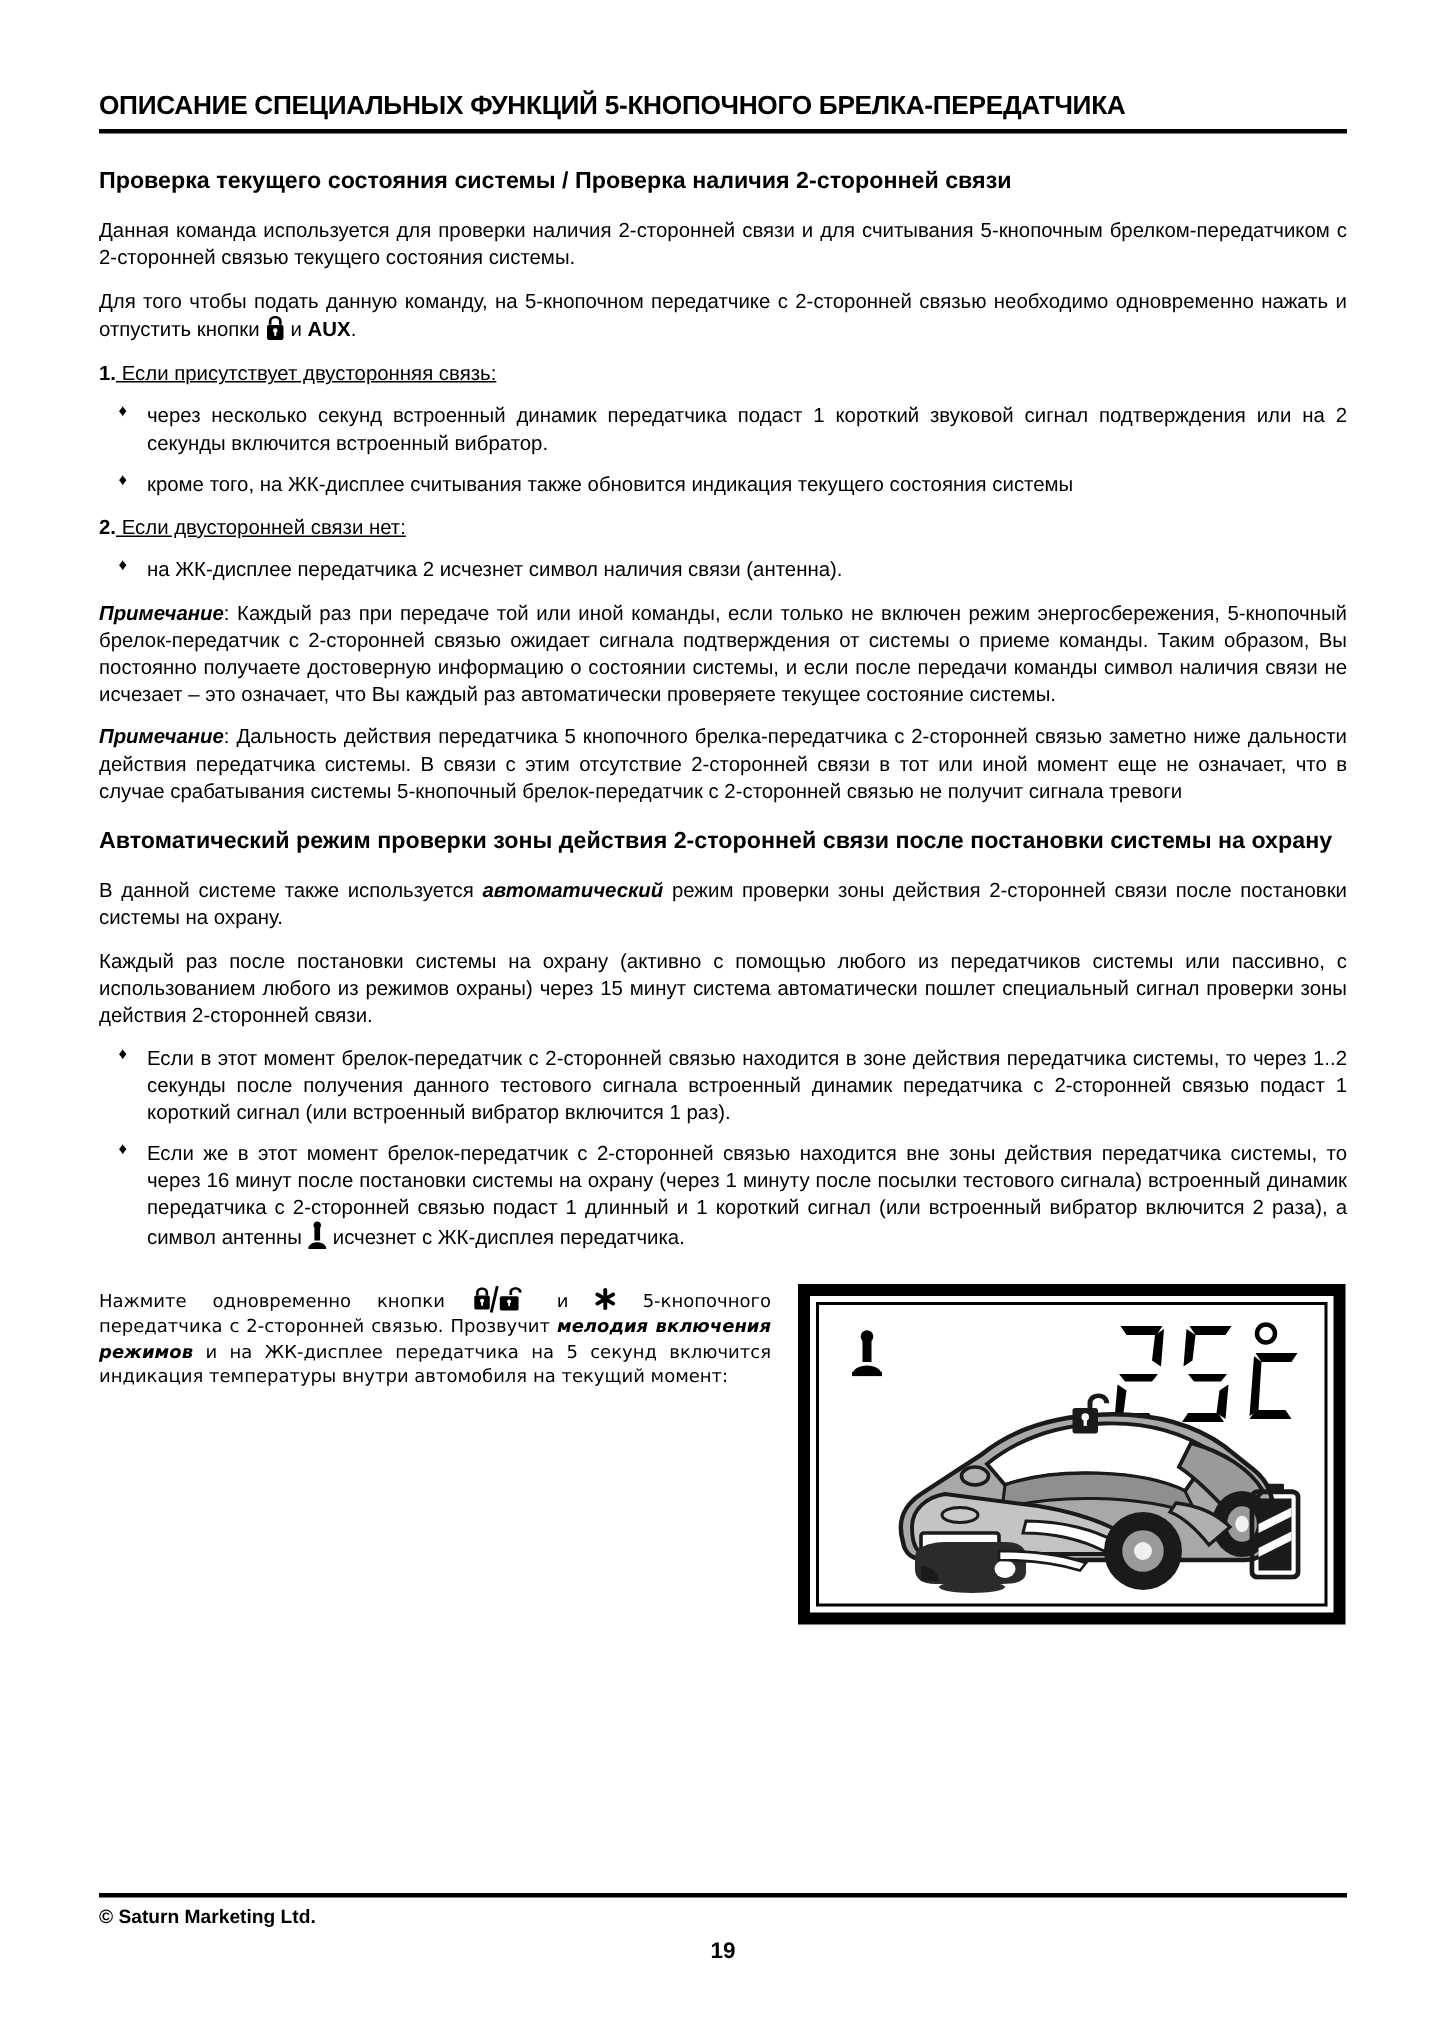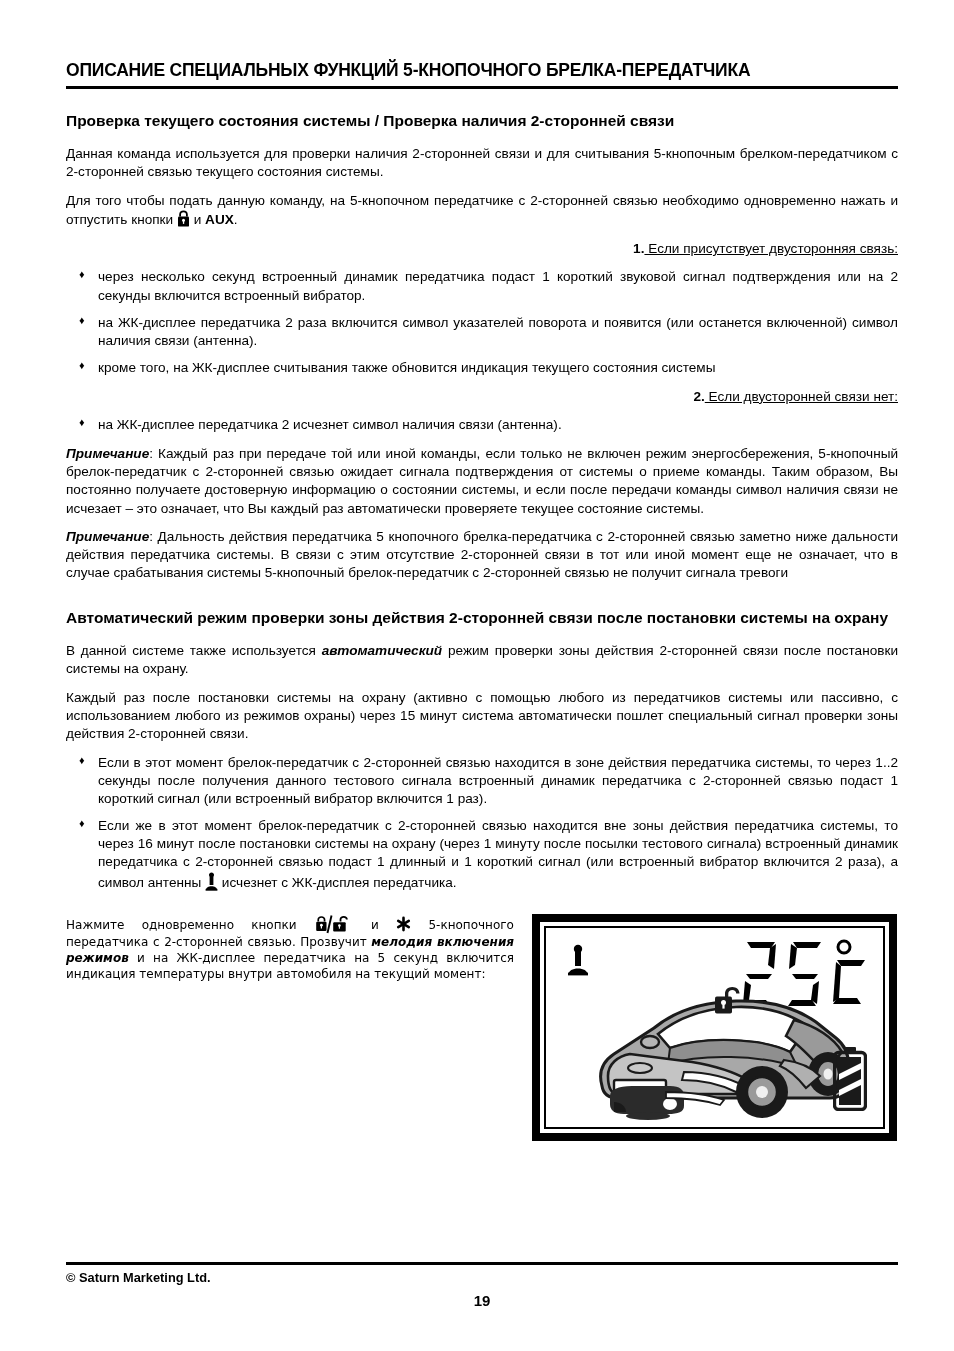--- a/index.html
+++ b/index.html
@@ -28,41 +28,40 @@
   .h2{
     font-size:15.5px;
     font-weight:bold;
     margin:0 0 14px 0;
     line-height:1.28;
   }
   .h2.justify{
     text-align:justify;
     text-align-last:left;
   }
-  .h2.spaced{margin-top:26px;}
+  .h2.spaced{margin-top:14px;}
   .h3{
     font-size:16px;
     font-weight:bold;
     margin:0 0 12px 0;
     font-family:"DejaVu Sans",sans-serif;
     letter-spacing:-0.3px;
   }
   
   p{
     margin:0 0 11px 0;
     font-size:13.6px;
     line-height:1.33;
     text-align:justify;
     text-align-last:left;
   }
   .underline-head{
     font-size:13.6px;
     margin:0 0 10px 0;
     line-height:1.35;
-    text-align:right;
   }
   .underline-head span.u{
     text-decoration:underline;
   }
   .underline-head b{font-weight:bold;}
   .note{margin-bottom:10px;}
   .note .lbl{font-weight:bold;font-style:italic;}
   i.bi{font-weight:bold;font-style:italic;}
   b{font-weight:bold;}
   
@@ -155,21 +154,20 @@
           <rect x="5.9" y="10.3" width="1.3" height="3.6" fill="#fff"></rect>
         </svg>
     </span>
     <span>и</span>
     <b>AUX</b><span>.</span></p>
 
   <div class="underline-head"><b>1.</b><span class="u"> Если присутствует двусторонняя связь:</span></div>
 
   <ul>
     <li>через несколько секунд встроенный динамик передатчика подаст 1 короткий звуковой сигнал подтверждения или на 2 секунды включится встроенный вибратор.</li>
-    <li>на ЖК-дисплее передатчика 2 раза включится символ указателей поворота и появится (или останется включенной) символ наличия связи (антенна).</li>
     <li>кроме того, на ЖК-дисплее считывания также обновится индикация текущего состояния системы</li>
   </ul>
 
   <div class="underline-head"><b>2.</b><span class="u"> Если двусторонней связи нет:</span></div>
 
   <ul>
     <li>на ЖК-дисплее передатчика 2 исчезнет символ наличия связи (антенна).</li>
   </ul>
 
   <p class="note"><span class="lbl">Примечание</span><span>: Каждый раз при передаче той или иной команды, если только не включен режим энергосбережения, 5-кнопочный брелок-передатчик с 2-сторонней связью ожидает сигнала подтверждения от системы о приеме команды. Таким образом, Вы постоянно получаете достоверную информацию о состоянии системы, и если после передачи команды символ наличия связи не исчезает – это означает, что Вы каждый раз автоматически проверяете текущее состояние системы.</span></p>

